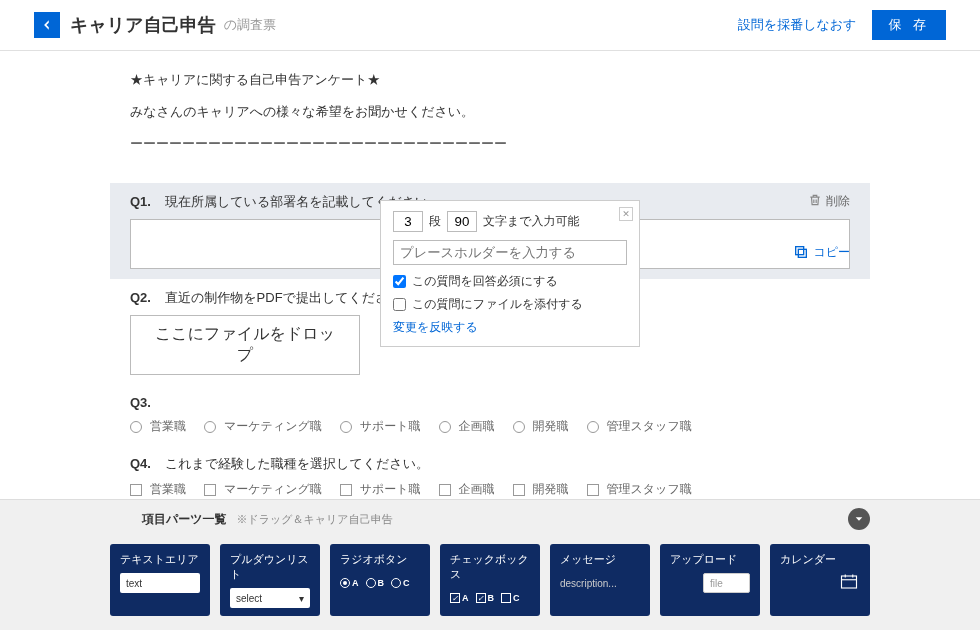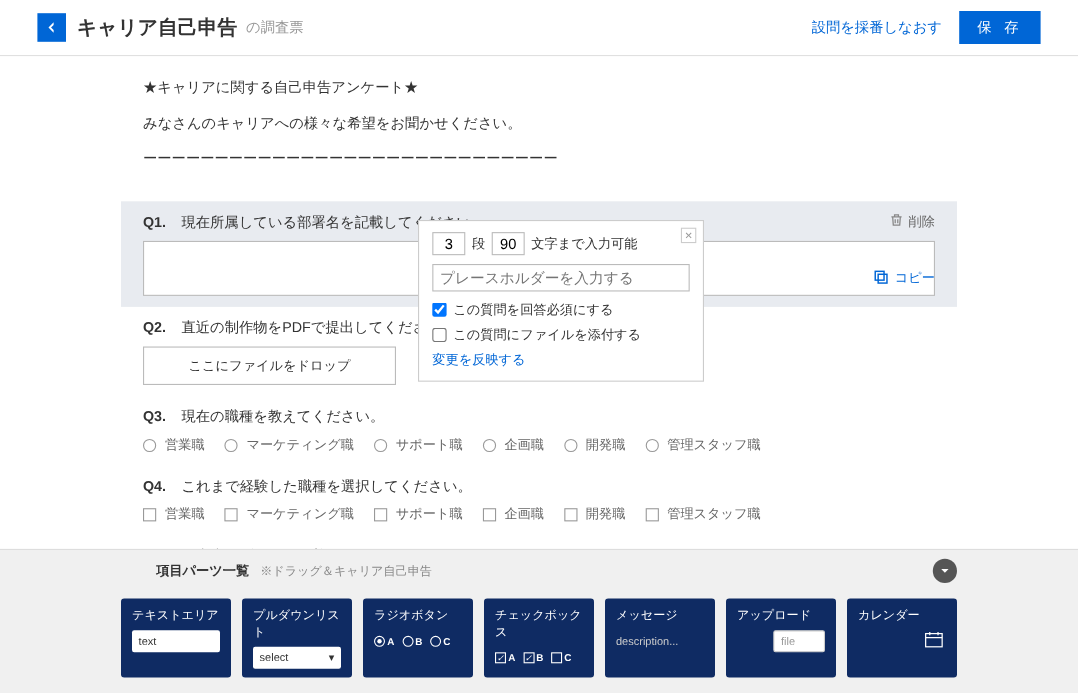--- a/index.html
+++ b/index.html
@@ -14,21 +14,21 @@
 .save-btn { background: #0066d6; color: #fff; padding: 6px 16px; font-size: 13px; cursor: pointer; letter-spacing: 4px; }
 .main { padding: 16px 110px 0 110px; height: 480px; overflow: hidden; position: relative; }
 .intro { padding: 4px 20px 16px 20px; font-size: 13px; }
 .intro p { margin-bottom: 14px; }
 .question { padding: 10px 20px; position: relative; }
 .question.active { background: #e8ebf0; }
 .q-row { display: flex; align-items: baseline; gap: 14px; }
 .q-num { font-weight: 600; font-size: 13px; }
 .q-text { font-size: 13px; }
 .textarea-box { border: 1px solid #bbb; background: #fff; height: 50px; margin-top: 8px; }
-.file-drop { border: 1px solid #bbb; background: #fff; padding: 8px 20px; margin-top: 8px; width: 230px; text-align: center; font-size: 12px; }
+.file-drop { border: 1px solid #bbb; background: #fff; padding: 8px 20px; margin-top: 8px; width: 230px; text-align: center; font-size: 16px; }
 .options { display: flex; gap: 18px; margin-top: 8px; font-size: 12px; color: #666; flex-wrap: wrap; }
 .opt { display: flex; align-items: center; gap: 8px; justify-content: space-between; }
 .radio, .checkbox { width: 12px; height: 12px; border: 1px solid #999; display: inline-block; }
 .radio { border-radius: 50%; }
 .q-actions { position: absolute; right: 20px; top: 10px; display: flex; flex-direction: column; gap: 34px; align-items: flex-end; }
 .q-action { display: flex; gap: 4px; color: #666; font-size: 12px; cursor: pointer; }
 .q-action.copy { color: #0066d6; }
 .popup { position: absolute; left: 380px; top: 200px; background: #fff; border: 1px solid #ccc; padding: 10px 12px; width: 260px; z-index: 10; font-size: 12px; }
 .popup-close { position: absolute; right: 6px; top: 6px; width: 14px; height: 14px; border: 1px solid #ccc; display: flex; align-items: center; justify-content: center; font-size: 9px; cursor: pointer; color: #999; }
 .popup-row { display: flex; align-items: center; gap: 6px; margin-bottom: 8px; }
@@ -105,21 +105,20 @@
     <div class="q-row">
       <span class="q-num">Q2.</span>
       <span class="q-text">直近の制作物をPDFで提出してください。</span>
     </div>
     <div class="file-drop">ここにファイルをドロップ</div>
   </div>
 
   <div class="question">
     <div class="q-row">
       <span class="q-num">Q3.</span>
-      <span class="q-text">現在の職種を教えてください。</span>
     </div>
     <div class="options">
       <span class="opt">
           <span class="radio"></span>
           <span>営業職</span>
         </span>
       <span class="opt">
           <span class="radio"></span>
           <span>マーケティング職</span>
         </span>

